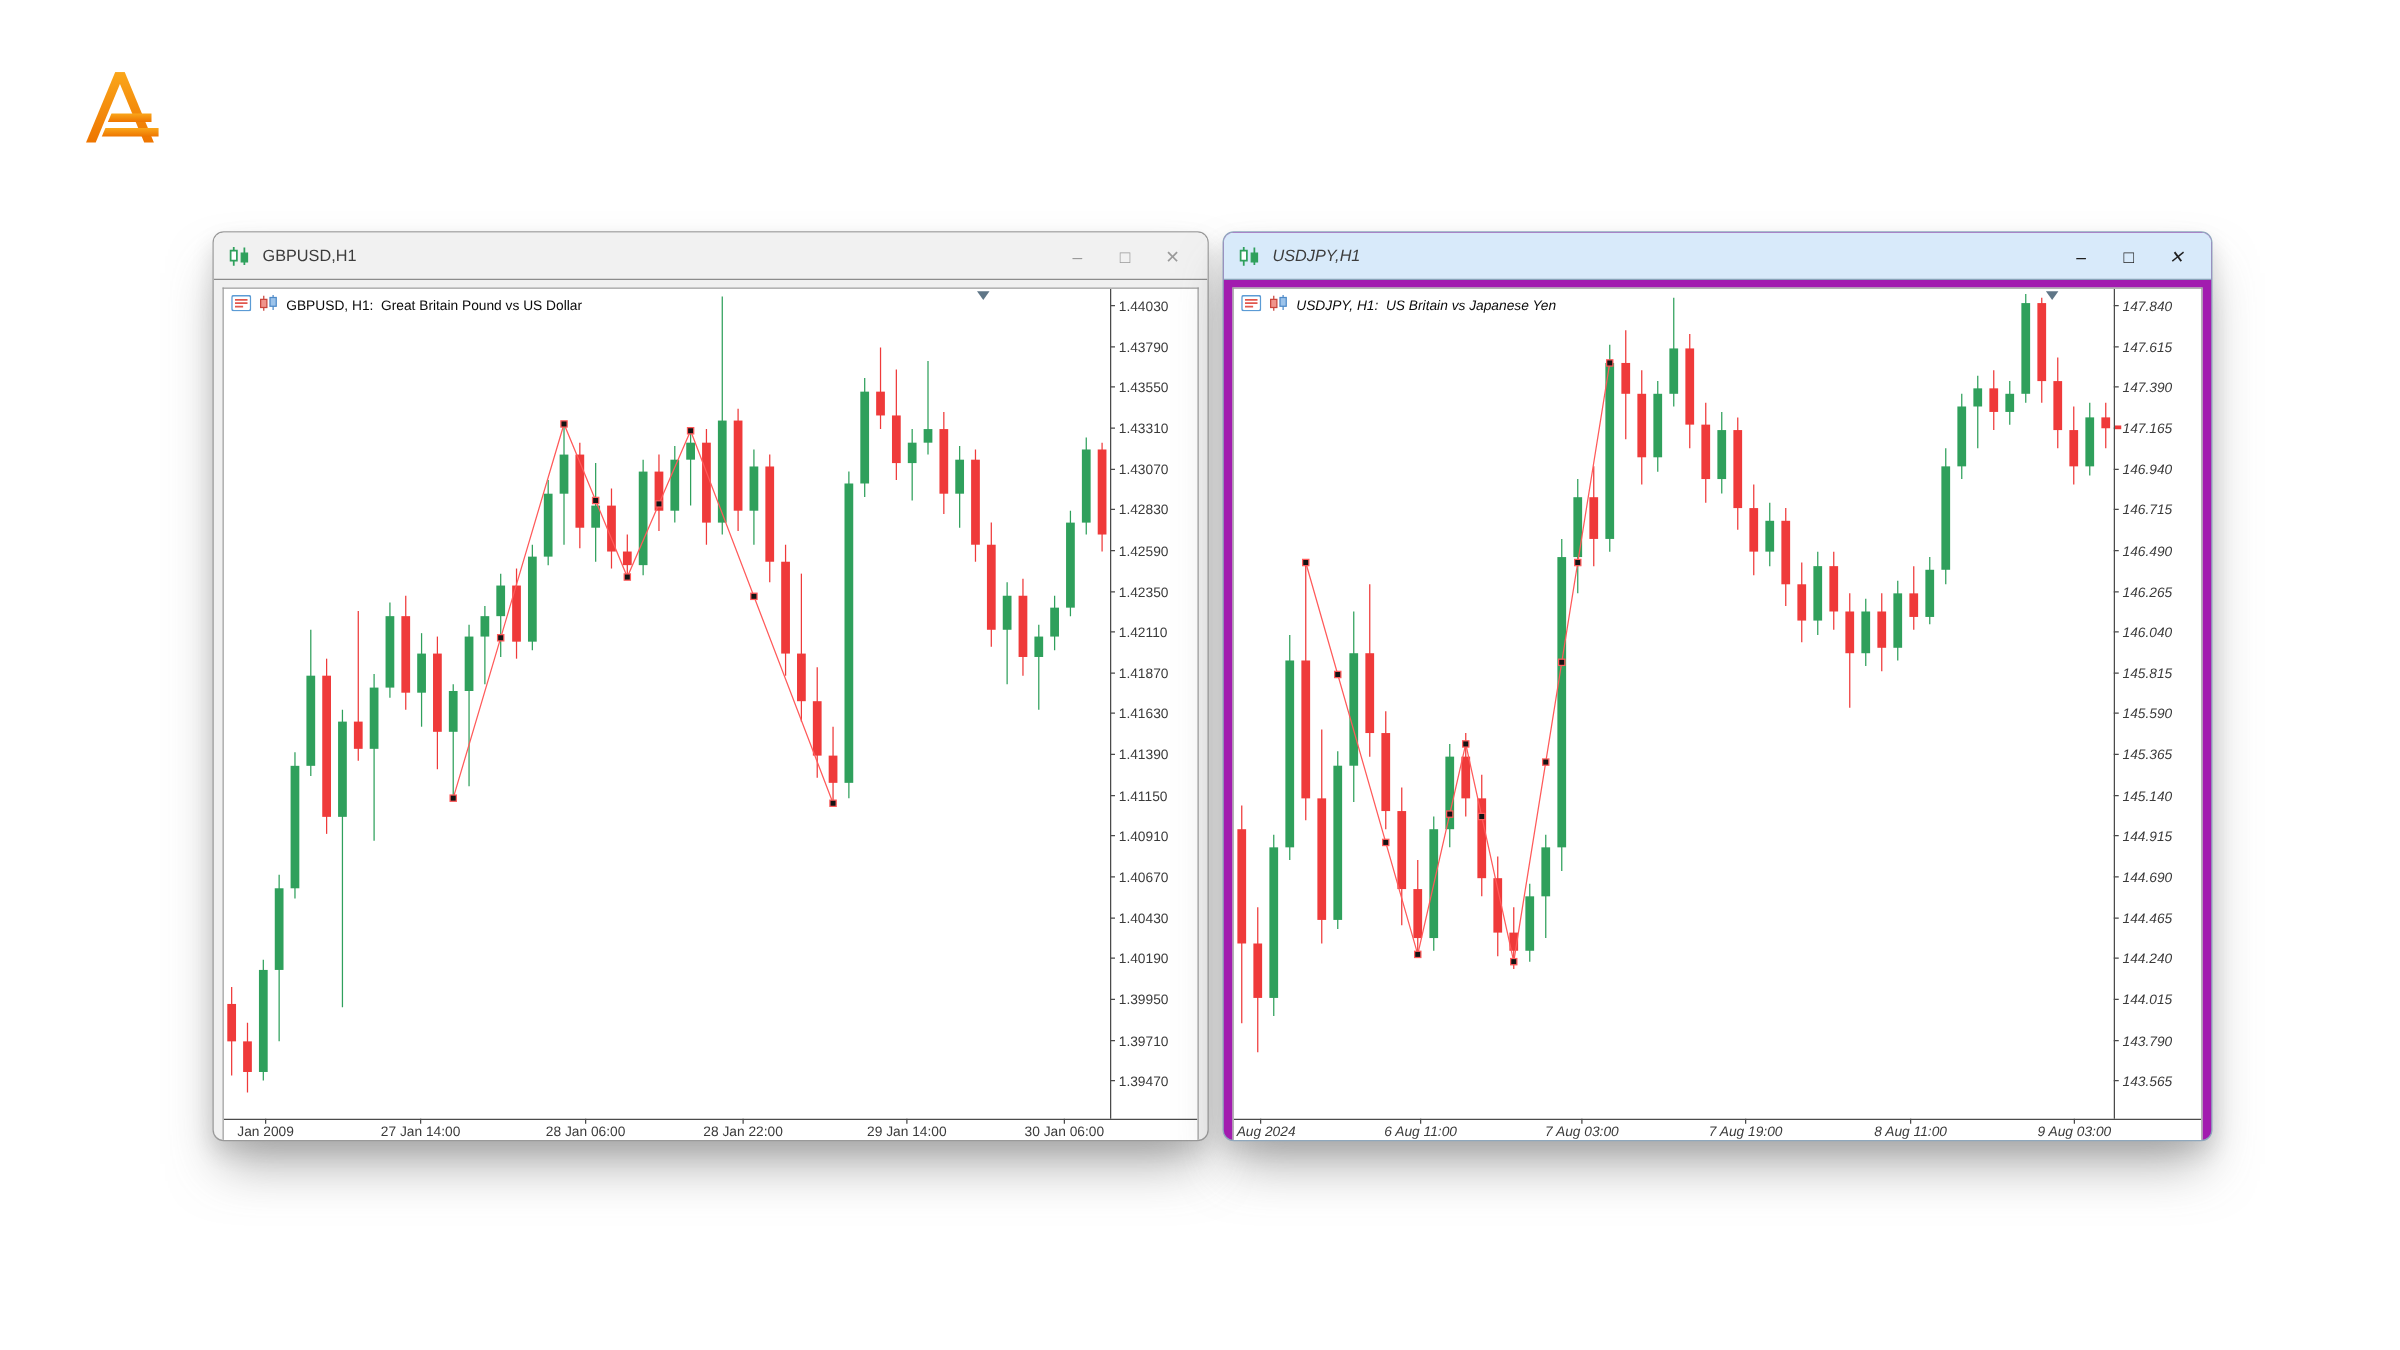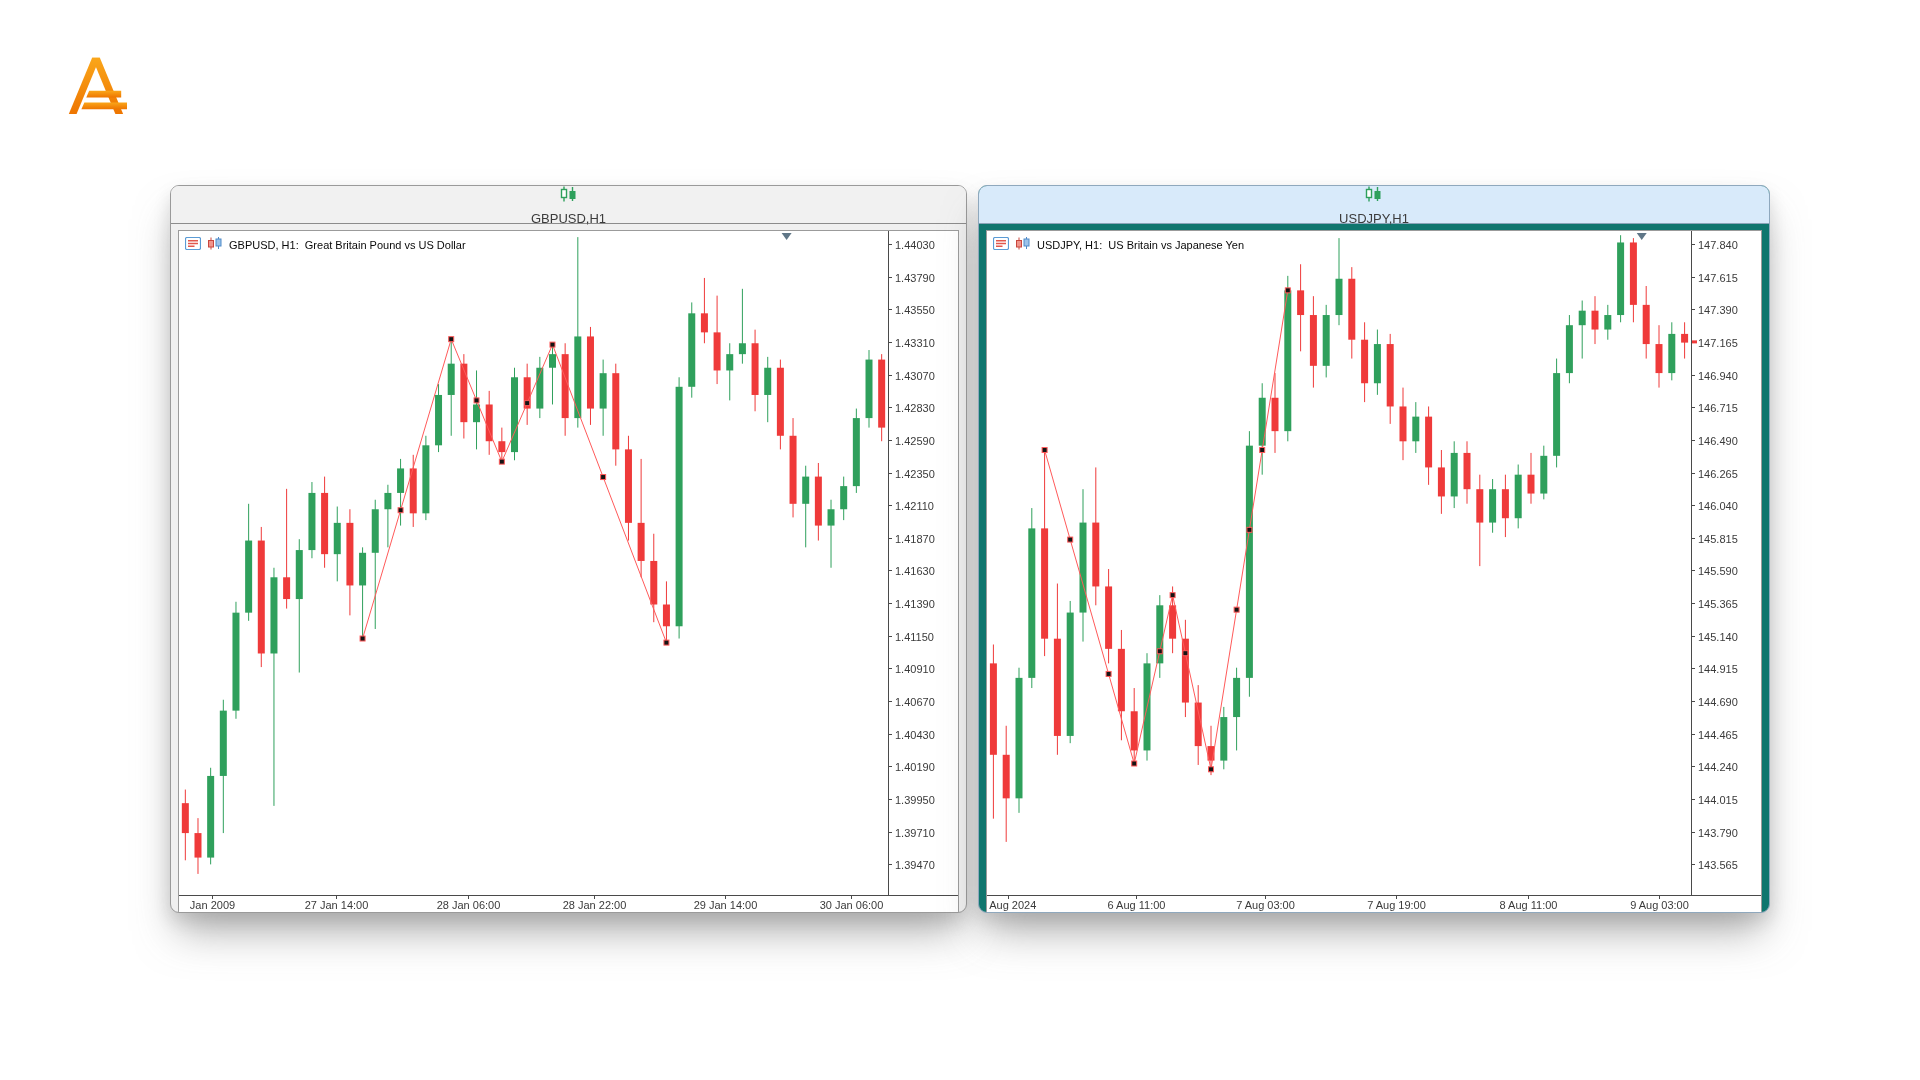--- a/index.html
+++ b/index.html
@@ -9,24 +9,24 @@
     font-family:"Liberation Sans", sans-serif;
   }
   .logo{position:absolute;left:63px;top:55px;width:64px;height:60px;}
   .window{
     position:absolute;top:185px;height:726px;
     background:#f0f0f0;border:1px solid #9a9a9a;border-radius:9px;
     box-shadow:0 26px 42px -8px rgba(110,110,110,.55), 0 8px 18px rgba(0,0,0,.12);
     overflow:hidden;
   }
   #win0{left:170px;width:795px;}
-  #win1{left:978px;width:790px;background:#0f766e;border-color:#8fa8bd;}
+  #win1{left:978px;width:790px;background:#a21caf;border-color:#8fa8bd;font-style:italic;}
   .titlebar{
     height:38px;display:flex;align-items:center;gap:9px;padding:0 12px;
-    background:#f1f1f1;border-bottom:1px solid #8c8c8c;box-sizing:border-box;flex-direction:column;
+    background:#f1f1f1;border-bottom:1px solid #8c8c8c;box-sizing:border-box;
   }
   #win1 .titlebar{background:#d8eafa;border-bottom-color:#8aa4b8;}
   .ttext{font-size:13px;color:#3c3c3c;}
   .ticon{display:flex;align-items:center;}
   .controls{margin-left:auto;display:flex;gap:6px;}
   .ctrl{
     width:32px;text-align:center;font-size:14px;line-height:24px;color:#9a9a9a;
     cursor:default;user-select:none;
   }
   #win1 .ctrl{color:#1f1f1f;}

